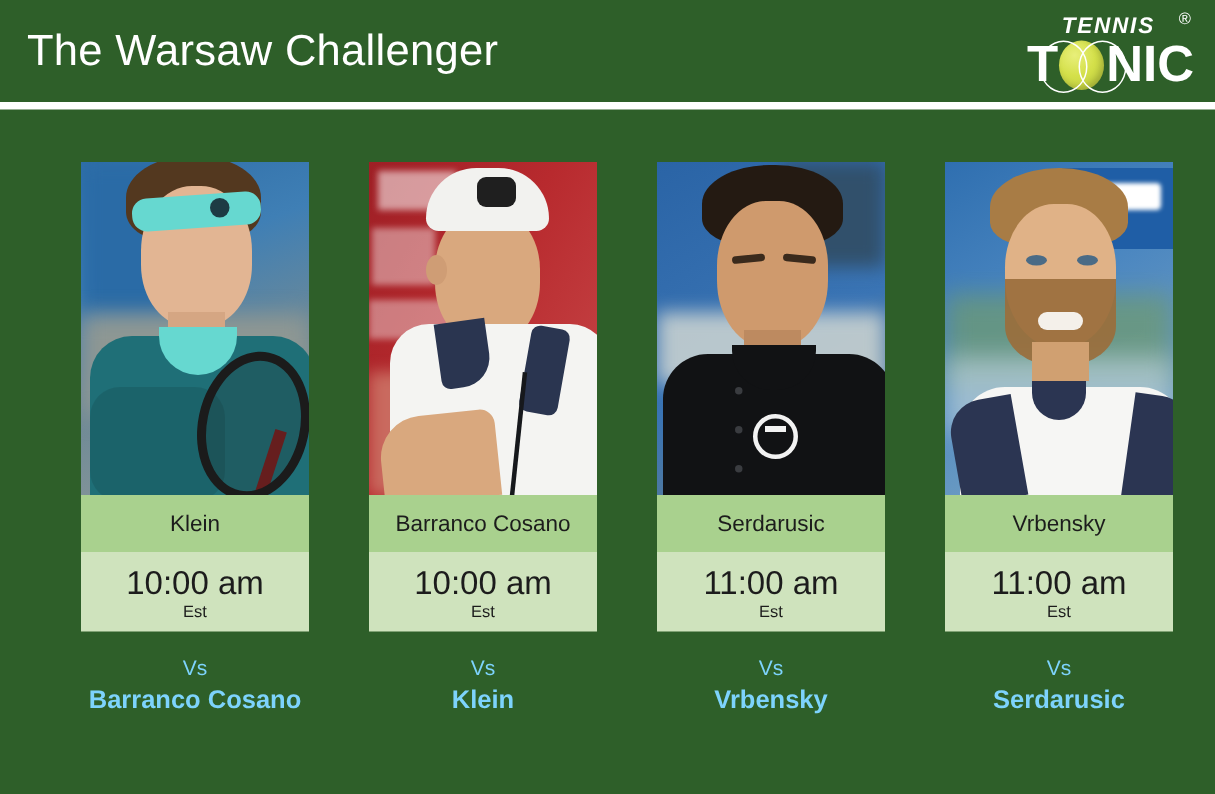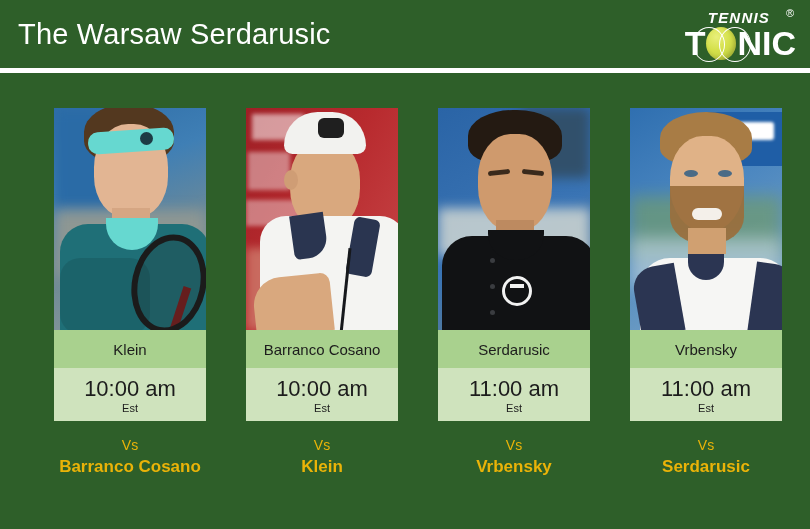--- a/index.html
+++ b/index.html
@@ -103,21 +103,21 @@
     color:#1c1c1c;
     padding-top:2px;
   }
   .time-main { font-size:22px; font-weight:400; line-height:1.15; }
   .time-zone { font-size:11px; font-weight:400; line-height:1.3; }
 
   .vs-block {
     width:152px;
     margin-top:14px;
     text-align:center;
-    color:#eab308;
+    color:#7dd3fc;
   }
   .vs-label { font-size:14px; font-weight:400; line-height:1.5; }
   .vs-name  { font-size:17px; font-weight:bold; line-height:1.35; }
 
   
   .ph { position:absolute; inset:0; }
   .ph * { position:absolute; }
 
   
   .k-bg   { inset:0; background:linear-gradient(160deg,#2f6ea8 0%,#3f7fb5 30%,#6f8a96 62%,#8f9a9a 100%); }
@@ -182,21 +182,21 @@
   .v-neck { left:58px; top:120px; width:38px; height:26px; background:#d0a071; }
   .v-body { left:10px; top:150px; width:150px; height:76px; background:#f6f6f4; border-radius:30px 30px 0 0; }
   .v-nv1  { left:6px; top:158px; width:44px; height:68px; background:#2b3552; border-radius:22px 0 0 0; transform:rotate(-10deg); }
   .v-nv2  { left:122px; top:156px; width:40px; height:70px; background:#2b3552; border-radius:0 22px 0 0; transform:rotate(8deg); }
   .v-nv3  { left:58px; top:146px; width:36px; height:26px; background:#2b3552; border-radius:0 0 18px 18px; }
 </style>
 </head>
 <body>
 
 <div class="header">
-  <div class="page-title">The Warsaw Serdarusic</div>
+  <div class="page-title">The Warsaw Challenger</div>
 
   <div class="logo">
     <div class="logo-top">TENNIS</div>
     <div class="logo-reg">®</div>
     <div class="logo-bottom">
       <span>T</span>
       <span class="logo-ball"></span>
       <span>NIC</span>
     </div>
   </div>

